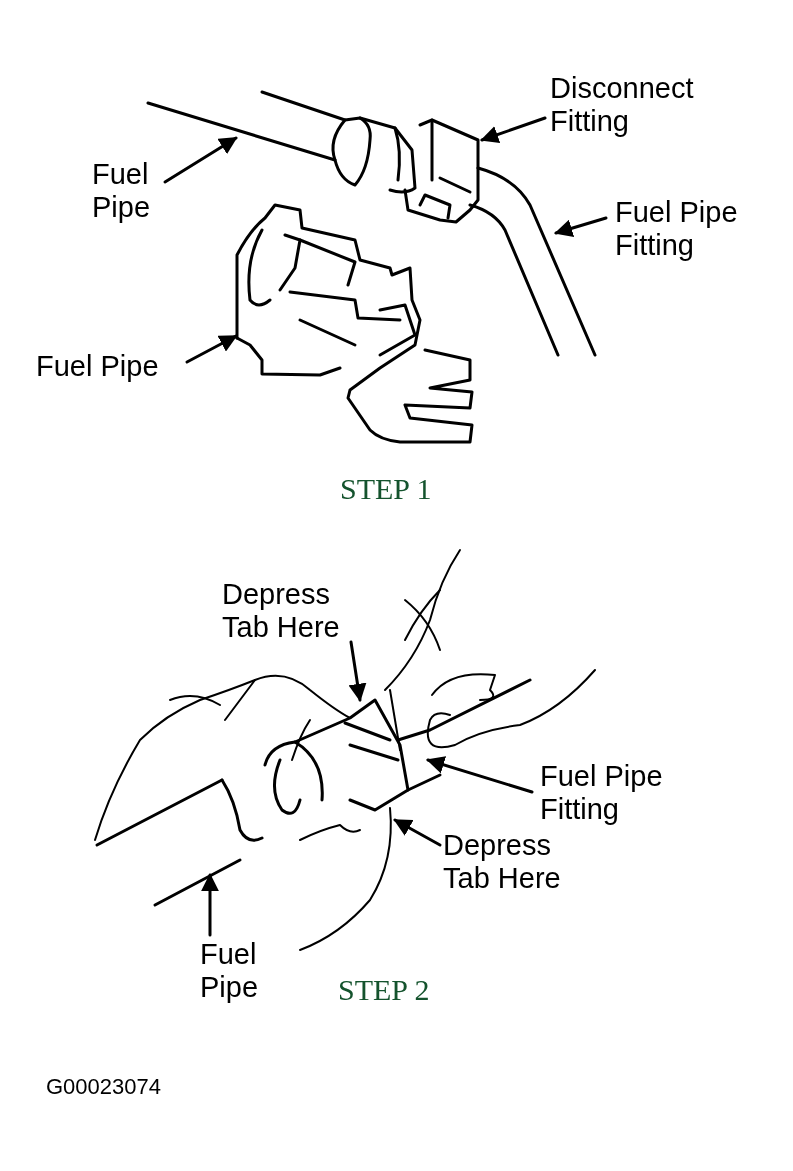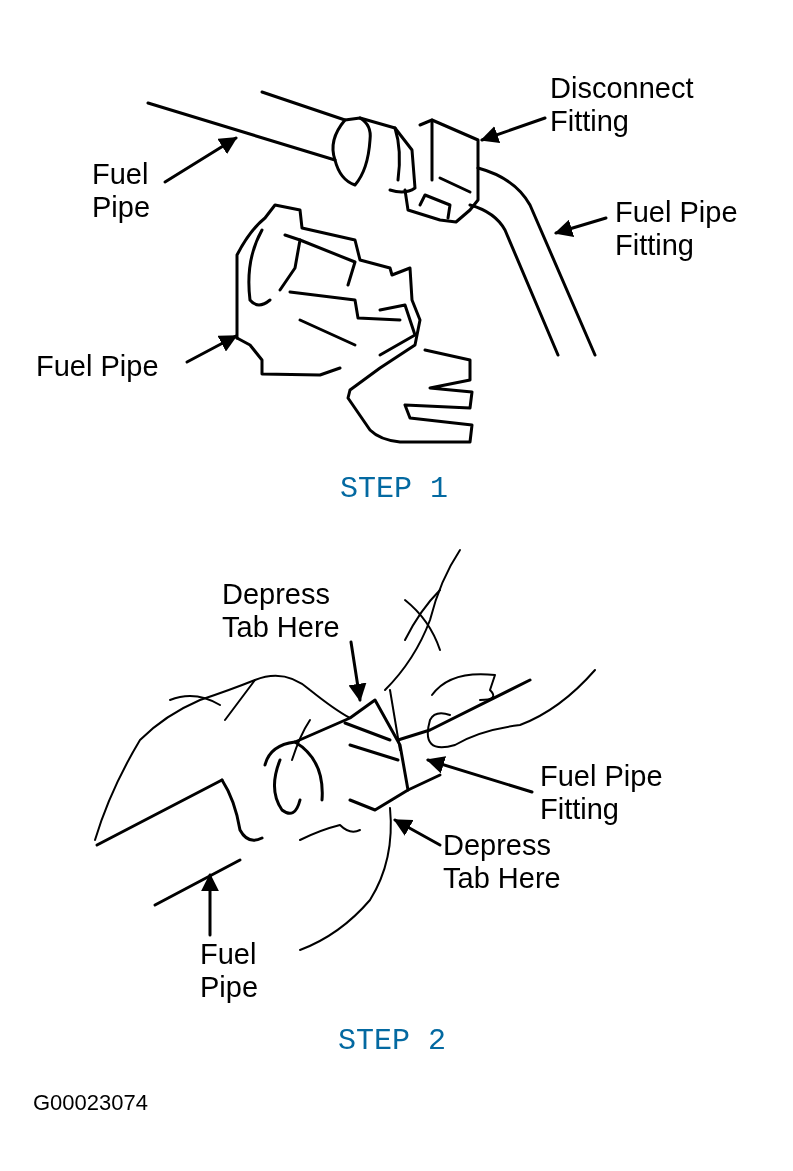--- a/index.html
+++ b/index.html
@@ -1,19 +1,19 @@
 <!DOCTYPE html>
 <html><head>
 <meta charset="utf-8">
 <style>
   html, body { margin:0; padding:0; background:#ffffff; }
   #canvas { position:relative; width:793px; height:1171px; background:#fff; overflow:hidden; }
   svg.art { position:absolute; left:0; top:0; }
   .lbl { position:absolute; font-family:"Liberation Sans", sans-serif; font-size:29px; line-height:33px; color:#000; white-space:nowrap; }
-  .step { position:absolute; font-family:Liberation Mono, monospace; font-size:30px; color:#0369a1; }
+  .step { position:absolute; font-family:Liberation Serif, serif; font-size:30px; color:#14532d; }
   .fig { position:absolute; font-family:"Liberation Sans", sans-serif; font-size:22px; color:#000; }
 </style>
 </head>
 <body>
 
 <div id="canvas">
 
   <svg class="art" width="793" height="1171" viewBox="0 0 793 1171" fill="none" stroke="#000" stroke-width="3" stroke-linecap="round" stroke-linejoin="round">
     <defs>
       <marker id="ah" viewBox="0 0 10 10" refX="9" refY="5" markerWidth="6" markerHeight="6" orient="auto">
@@ -128,16 +128,16 @@
     <div>Fitting</div>
   </div>
   <div class="lbl" style="left:443px;top:829px;">
     <div>Depress</div>
     <div>Tab Here</div>
   </div>
   <div class="lbl" style="left:200px;top:938px;">
     <div>Fuel</div>
     <div>Pipe</div>
   </div>
-  <div class="step" style="left:338px;top:1024px;">STEP 2</div>
+  <div class="step" style="left:338px;top:973px;">STEP 2</div>
 
-  <div class="fig" style="left:33px;top:1074px;margin-top:16px;">G00023074</div>
+  <div class="fig" style="left:46px;top:1074px;">G00023074</div>
 </div>
 
 </body></html>

